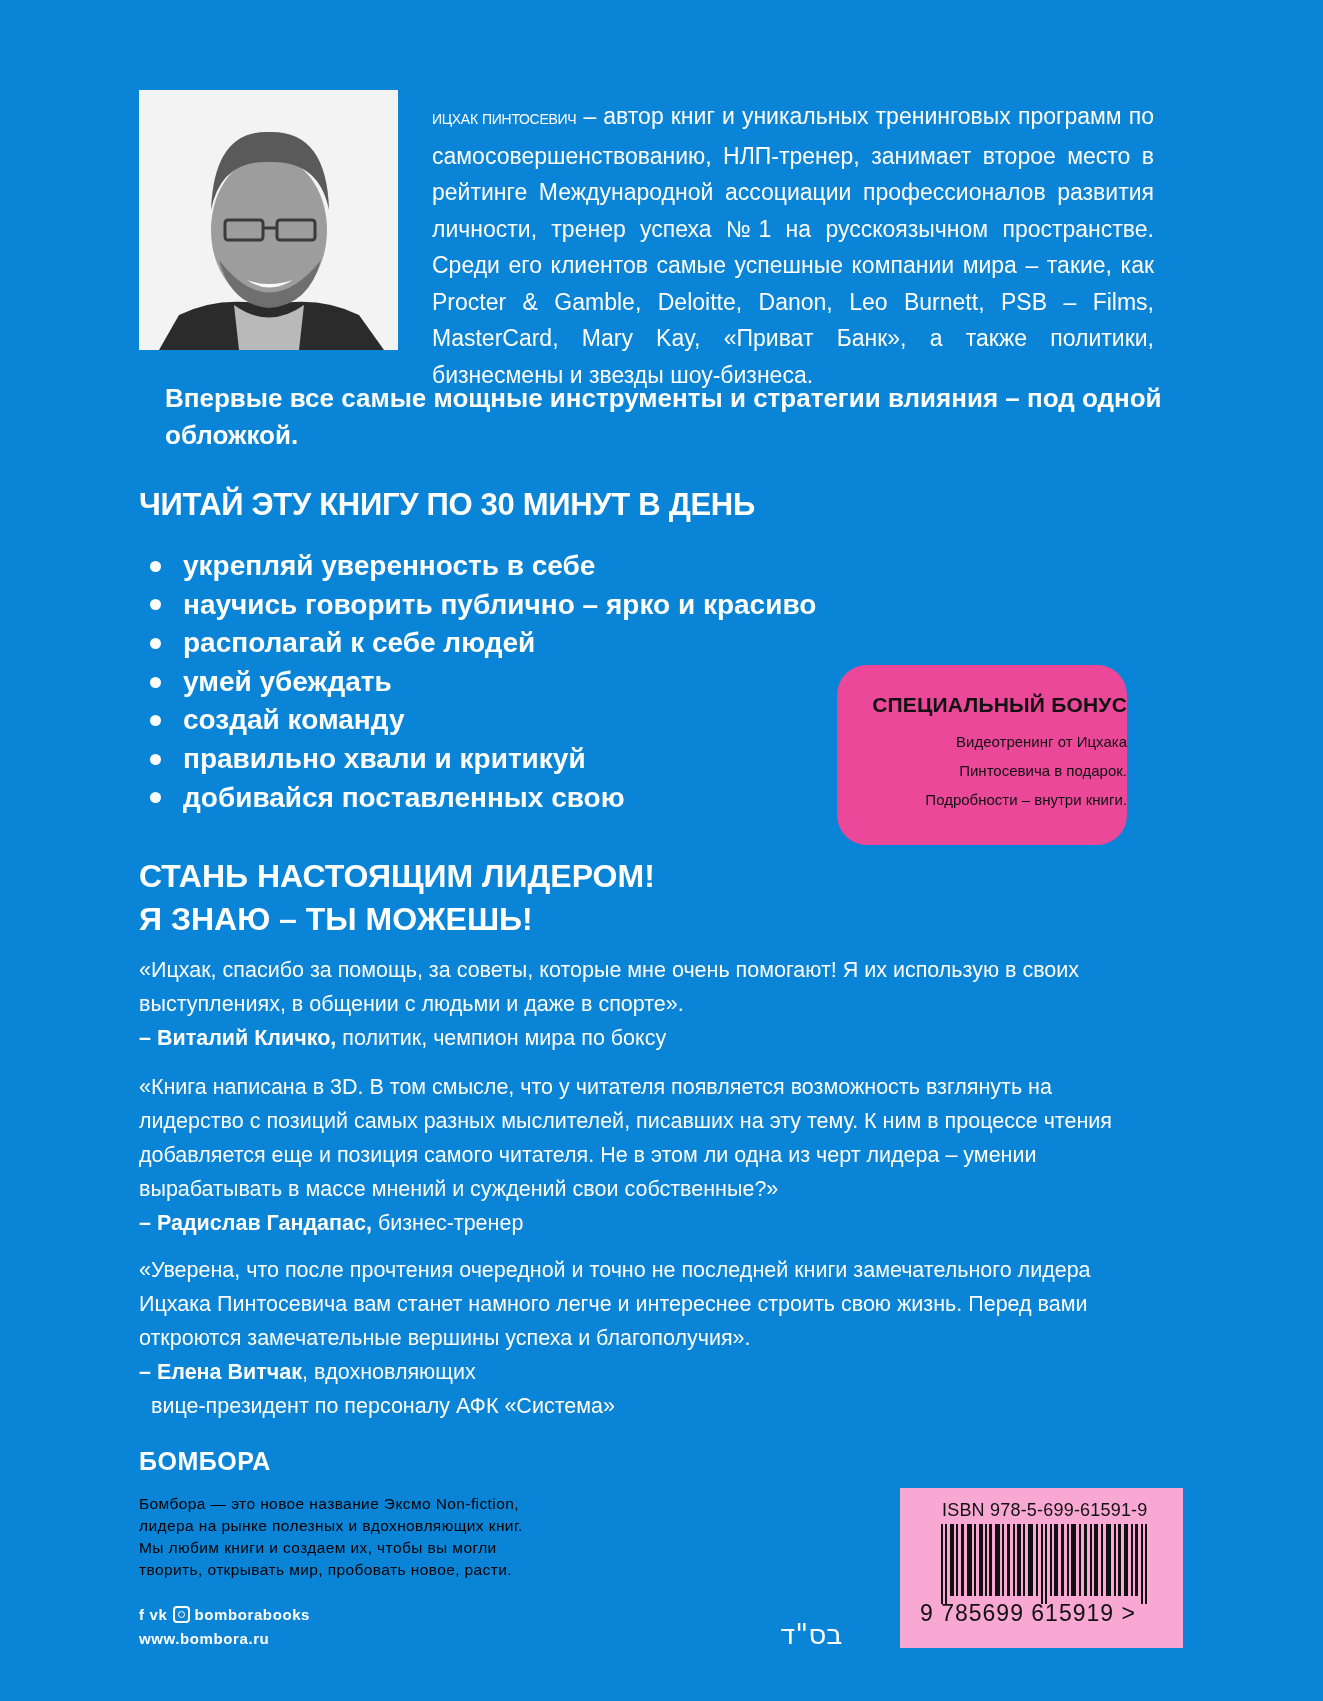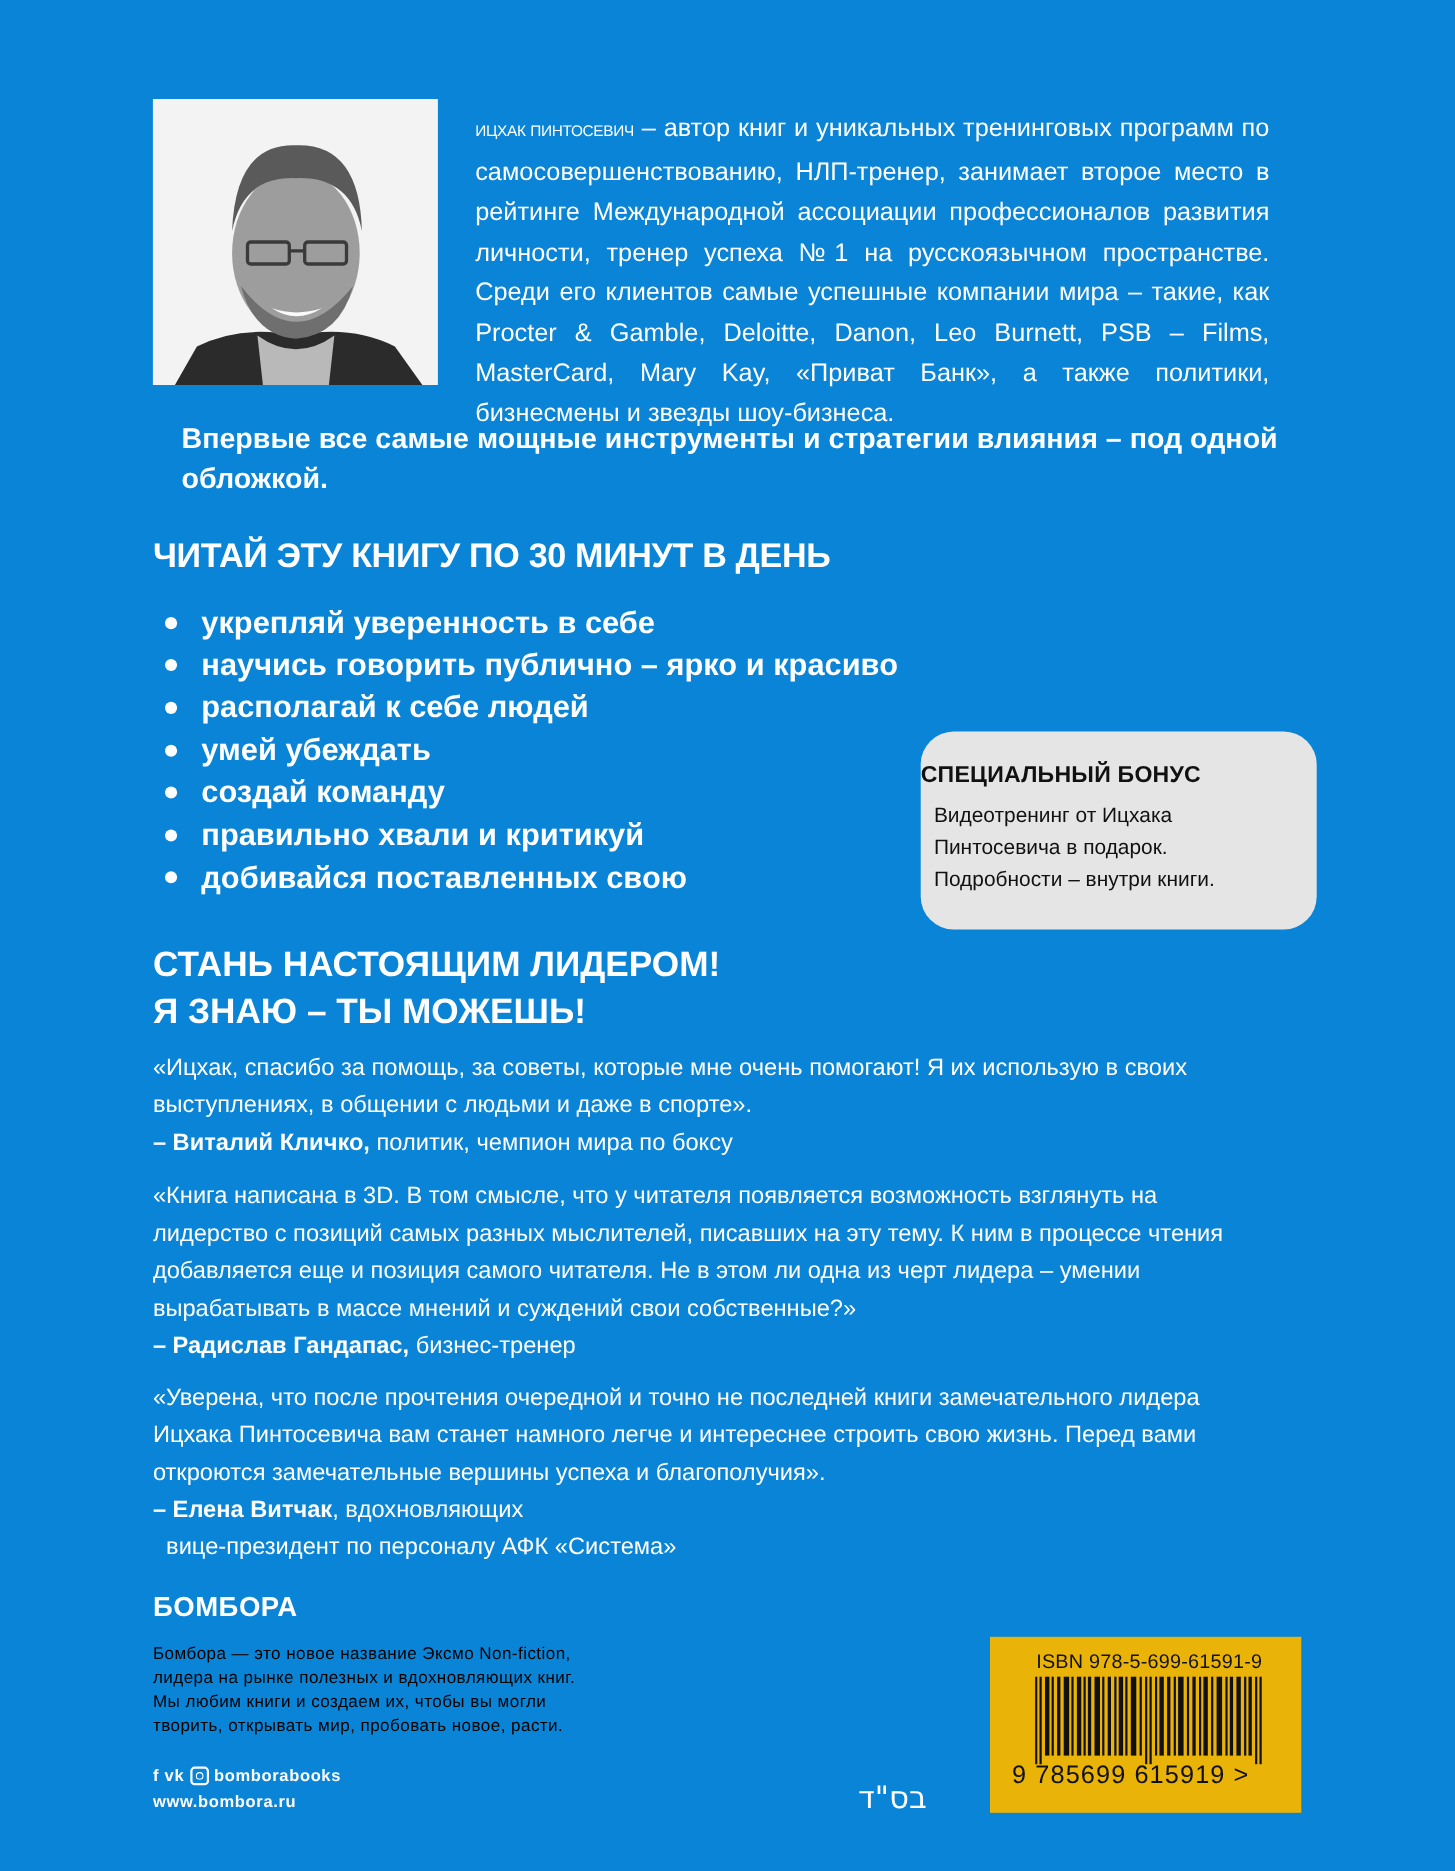--- a/index.html
+++ b/index.html
@@ -35,26 +35,26 @@
   }
   .bullets li {
     font-size:28px; font-weight:bold; line-height:38.6px;
     display:flex; align-items:center;
   }
   .bullets .dot {
     width:11px; height:11px; border-radius:50%; background:#fff;
     display:inline-block; margin-right:22px; flex:none;
   }
   .bonus {
-    left:837px; top:665px; width:360px; height:180px;
-    background:#e5e5e5; color:#111;
-    border-radius:30px; text-align:left;
+    left:837px; top:665px; width:290px; height:180px;
+    background:#ec4899; color:#111;
+    border-radius:30px; text-align:right;
   }
   .bonus .title { margin-top:28px; font-size:21px; font-weight:bold; letter-spacing:0.2px; }
-  .bonus .text { margin-top:10px; font-size:19px; line-height:29px;padding-left:12px; }
+  .bonus .text { margin-top:10px; font-size:15px; line-height:29px;padding-left:12px; }
   .slogan {
     left:139px; top:855px;
     font-size:32px; line-height:43px; font-weight:bold;
   }
   .quote {
     left:139px; width:1020px;
     font-size:21.5px; line-height:34px;
   }
   .quote .author { }
   .quote .author b { font-weight:bold; }
@@ -74,21 +74,21 @@
     display:flex; align-items:center; gap:5px;
   }
   .social .ico { font-weight:bold; font-size:15px; }
   .insta {
     width:13px; height:13px; border:2px solid #fff; border-radius:4px; position:relative; display:inline-block;
   }
   .insta::after { content:""; position:absolute; left:3px; top:3px; width:5px; height:5px; border:1.5px solid #fff; border-radius:50%; }
   .site { left:139px; top:1630px; font-size:15px; font-weight:bold; letter-spacing:0.6px; }
   .bsd { left:780px; top:1618px; font-size:28px; font-family:"DejaVu Sans", sans-serif; }
   .isbn-box {
-    left:900px; top:1488px; width:283px; height:160px; background:#eab308; color:#111;
+    left:900px; top:1488px; width:283px; height:160px; background:#f9a8d4; color:#111;
   }
   .isbn-box .isbn { position:absolute; left:42px; top:12px; font-size:18px; font-family:"Liberation Sans", sans-serif; letter-spacing:0.2px; }
   .isbn-box .bars { position:absolute; left:41px; top:36px; }
   .isbn-box .digits { position:absolute; left:20px; top:112px; font-size:23px; letter-spacing:1px; }
 </style>
 </head>
 <body>
 
 <div class="abs photo">
   <svg width="259" height="260" viewBox="0 0 259 260">

